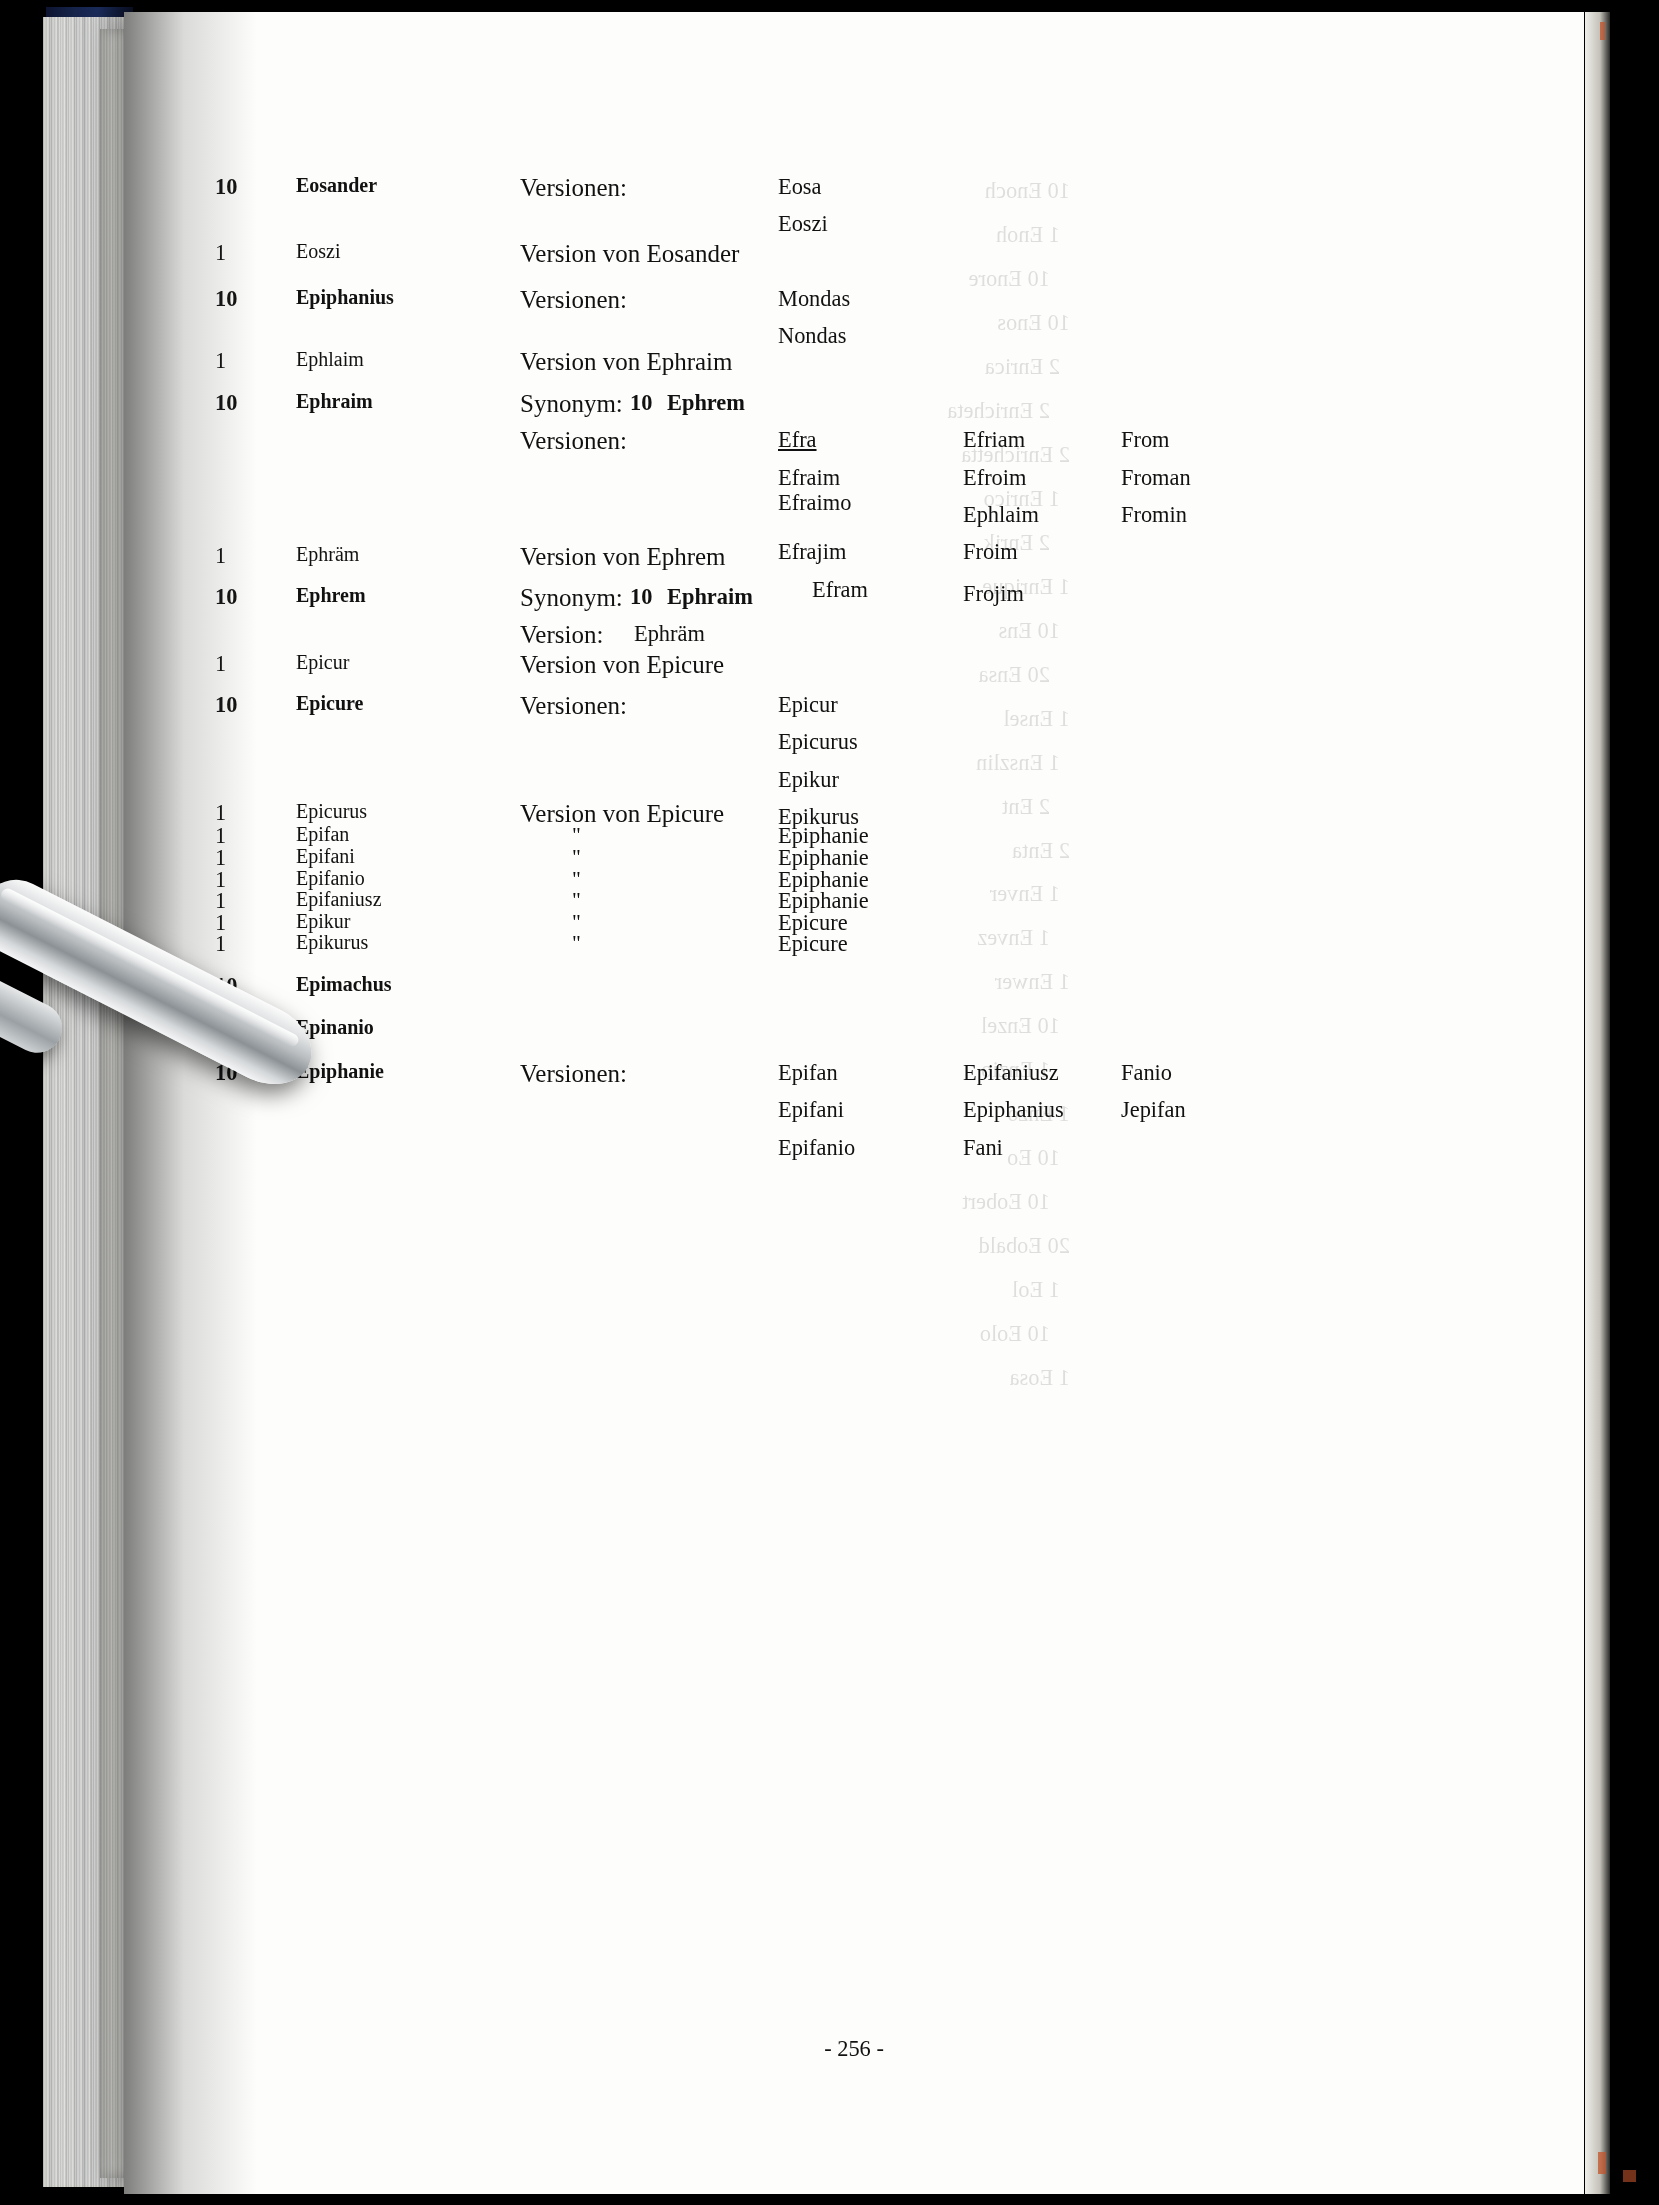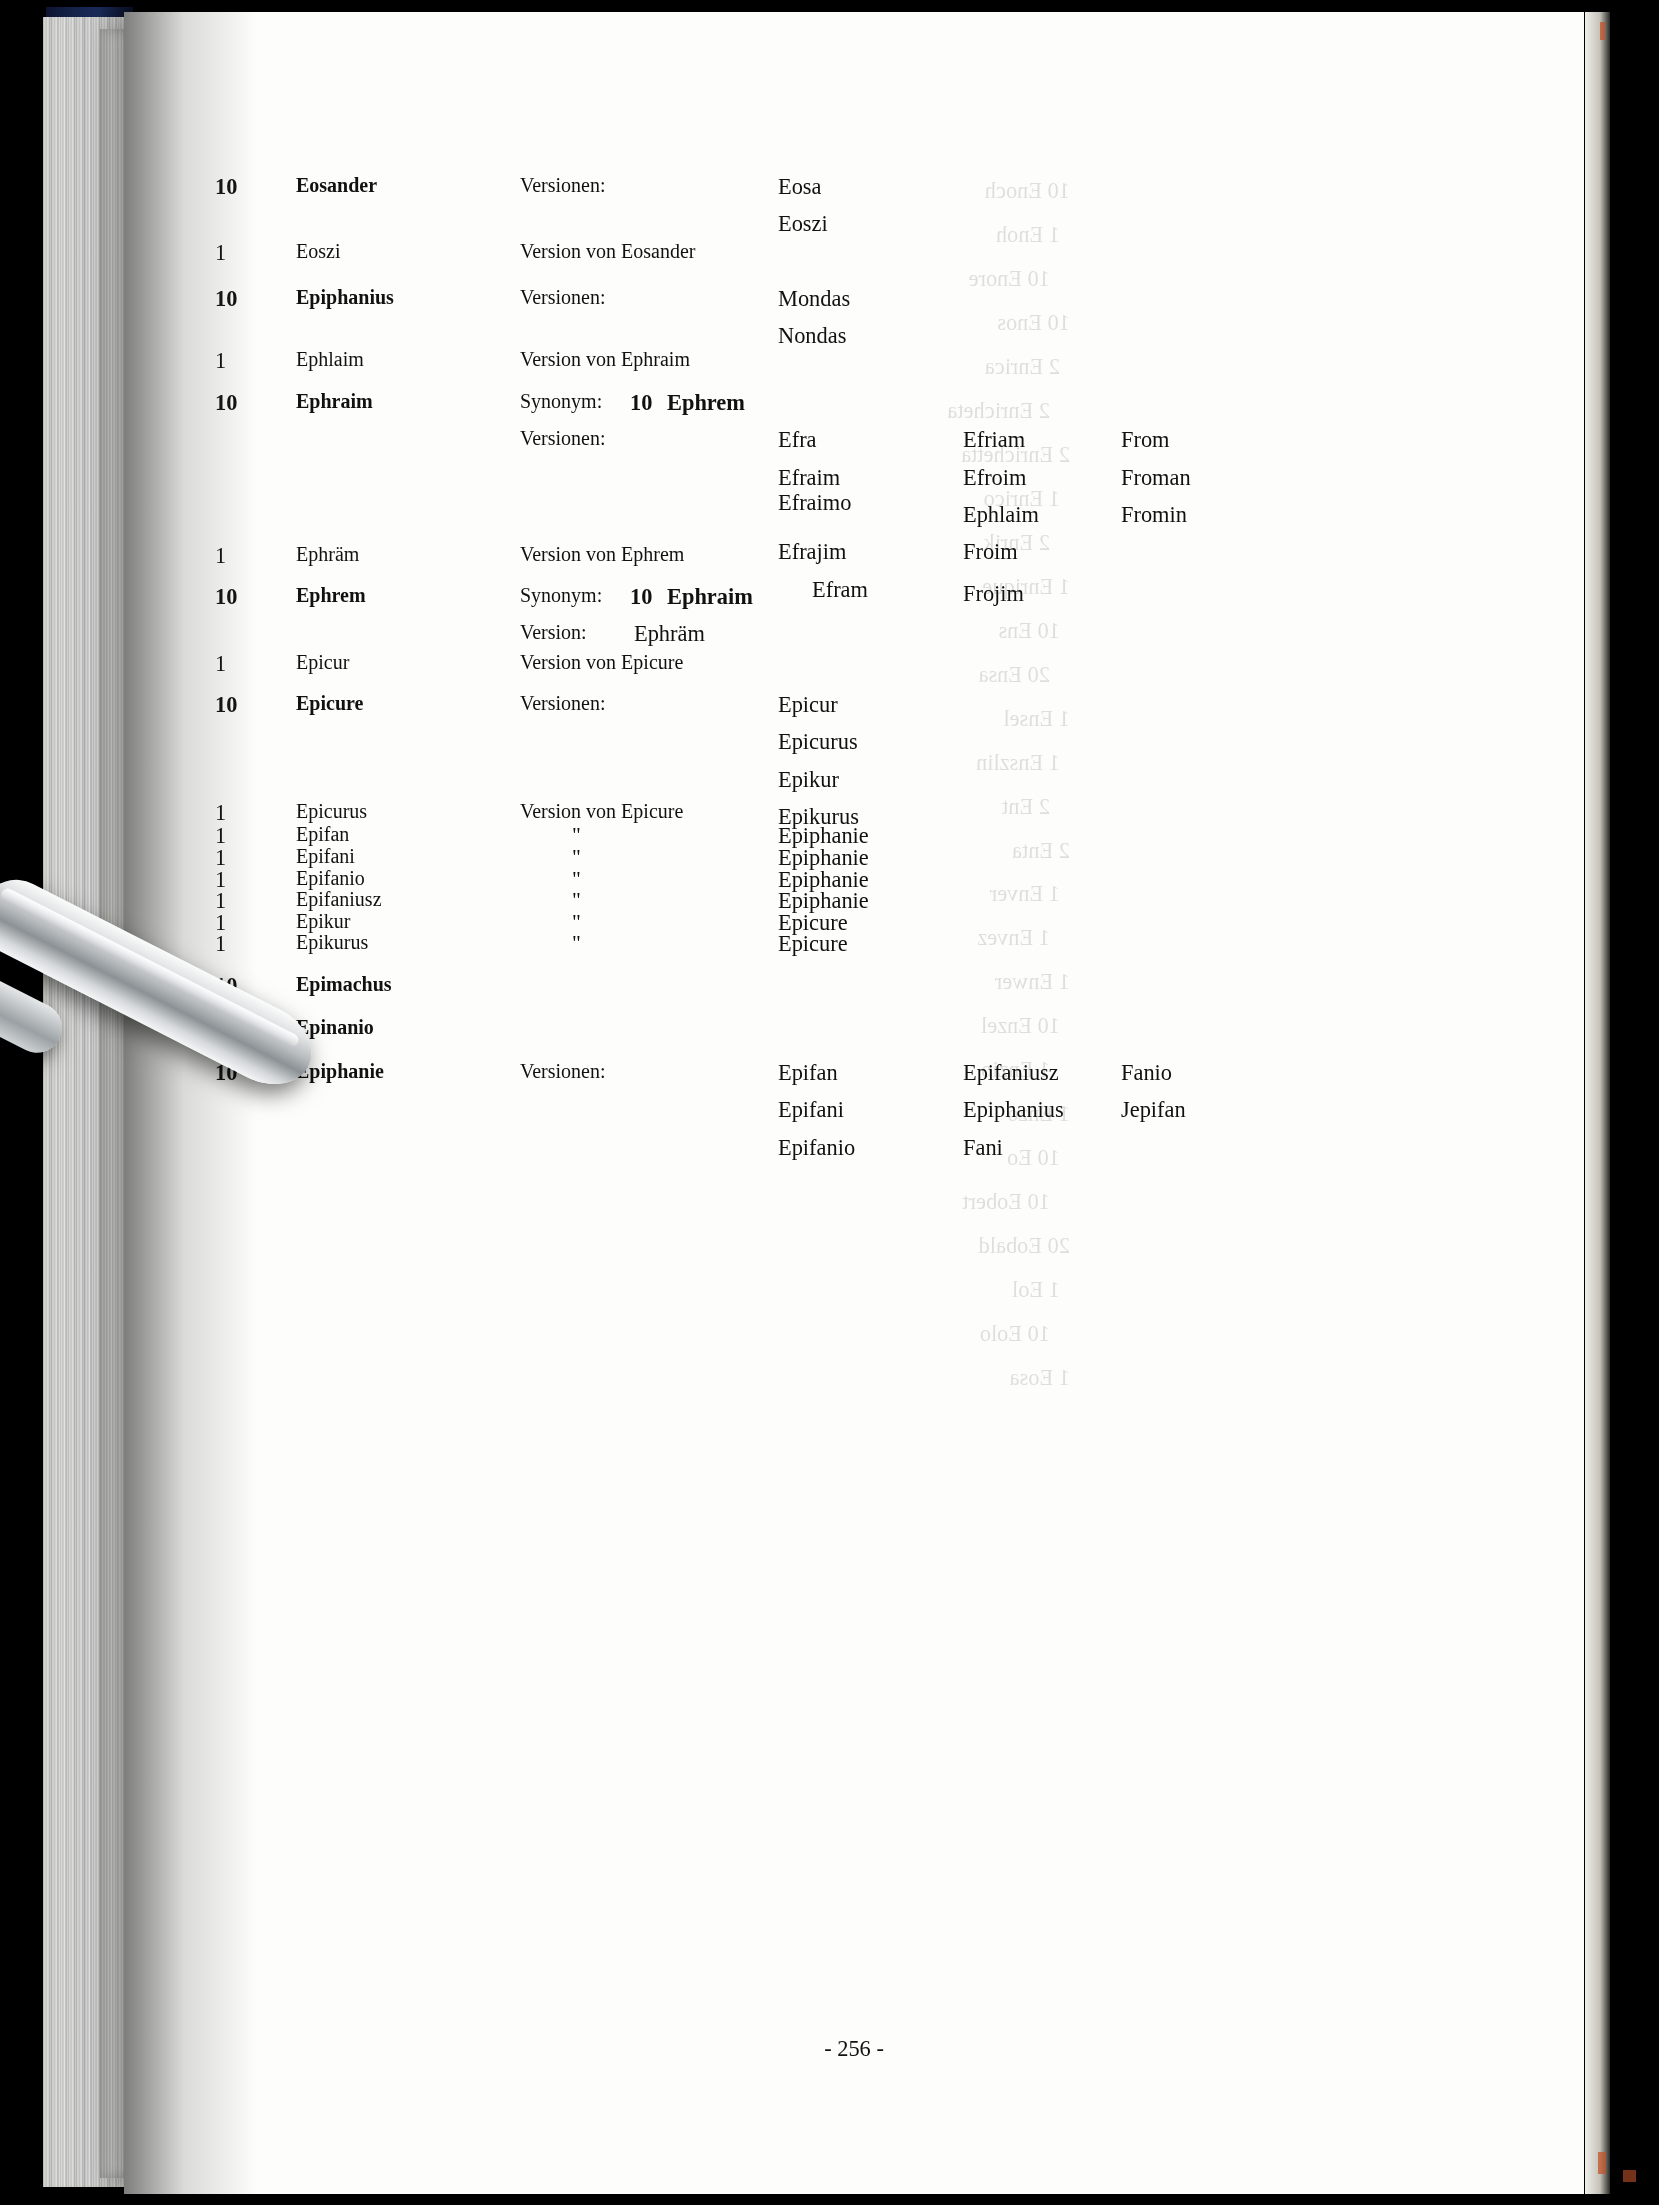--- a/index.html
+++ b/index.html
@@ -143,21 +143,21 @@
     left: 124px; top: 11.6px;
     width: 1460px; height: 2182px;
   }
   .entry {
     position: absolute;
     white-space: nowrap;
     color: #111;
   }
   .col-num   { position: absolute; width: 50px; text-align: left; font-size: 22.4px; }
   .col-name  { position: absolute; left: 81px;  font-size: 20px; }
-  .col-lbl   { position: absolute; left: 305px; font-size: 20px; }
+  .col-lbl   { position: absolute; left: 305px; font-size: 25px; }
   .col-v1    { position: absolute; left: 415px; font-size: 22.4px; }
   .col-v2    { position: absolute; left: 563px; font-size: 22.4px; }
   .bold { font-weight: bold; }
 
   .pagenum {
     position: absolute;
     left: 0; top: 2024px;
     width: 1460px;
     text-align: center;
     font-size: 22.4px;
@@ -241,21 +241,21 @@
         <div class="col-name">Ephlaim</div>
         <div class="col-lbl">Version von Ephraim</div>
       </div>
       <div class="entry" style="left: 91px; top: 378px;">
         <div class="col-num bold" style="left: 0px;">10</div>
         <div class="col-name bold">Ephraim</div>
         <div class="col-lbl">Synonym:</div>
         <div class="col-v1 bold" style="left: 415px;">10</div>
         <div class="col-v1 bold" style="left: 452px;">Ephrem</div>
         <div class="col-lbl" style="top: 37px;">Versionen:</div>
-        <div class="col-v2" style="top: 37px;">Efra</div>
+        <div class="col-v2" style="top: 37px; text-decoration: underline;">Efra</div>
         <div class="col-v2" style="top: 75px;">Efraim</div>
         <div class="col-v2" style="top: 100px;">Efraimo</div>
         <div class="col-v2" style="top: 149px;">Efrajim</div>
         <div class="col-v2" style="top: 187px; margin-left: 34px;">Efram</div>
         <div class="col-v2" style="top: 37px; left: 748px;">Efriam</div>
         <div class="col-v2" style="top: 75px; left: 748px;">Efroim</div>
         <div class="col-v2" style="top: 112px; left: 748px;">Ephlaim</div>
         <div class="col-v2" style="top: 149px; left: 748px;">Froim</div>
         <div class="col-v2" style="top: 191px; left: 748px;">Frojim</div>
         <div class="col-v2" style="top: 37px; left: 906px;">From</div>

